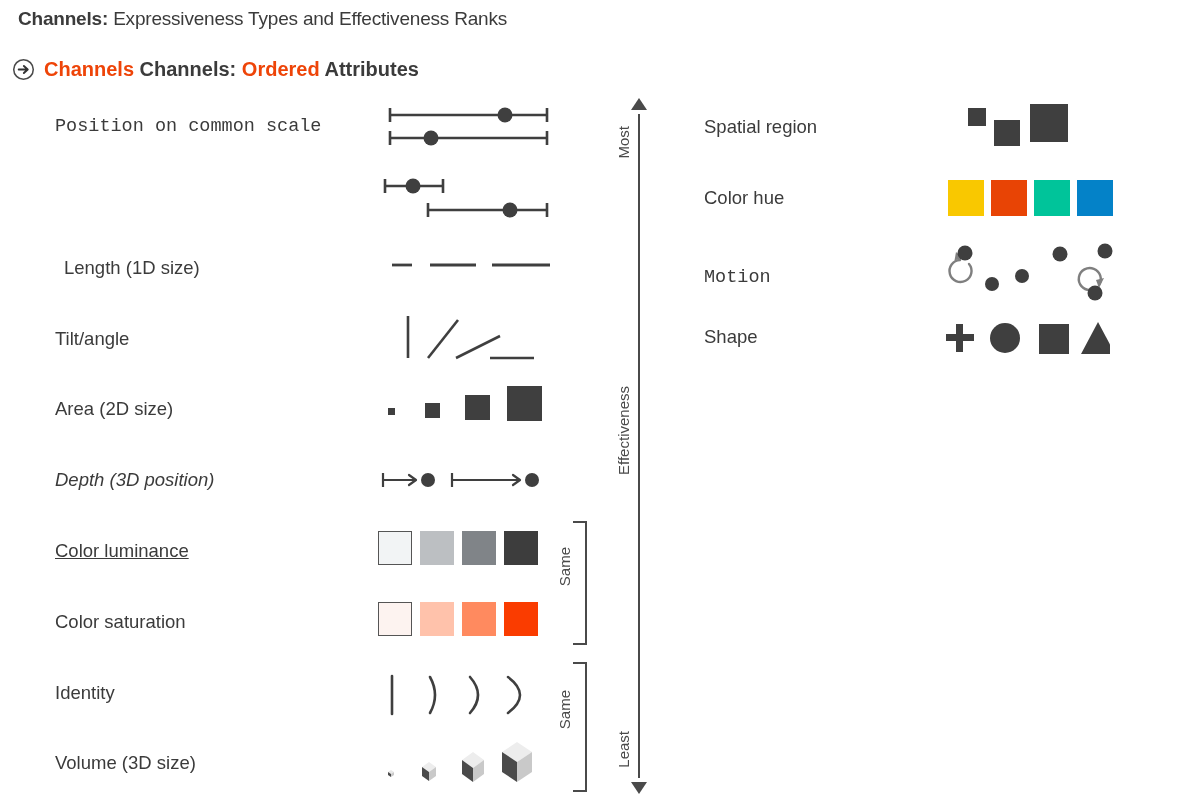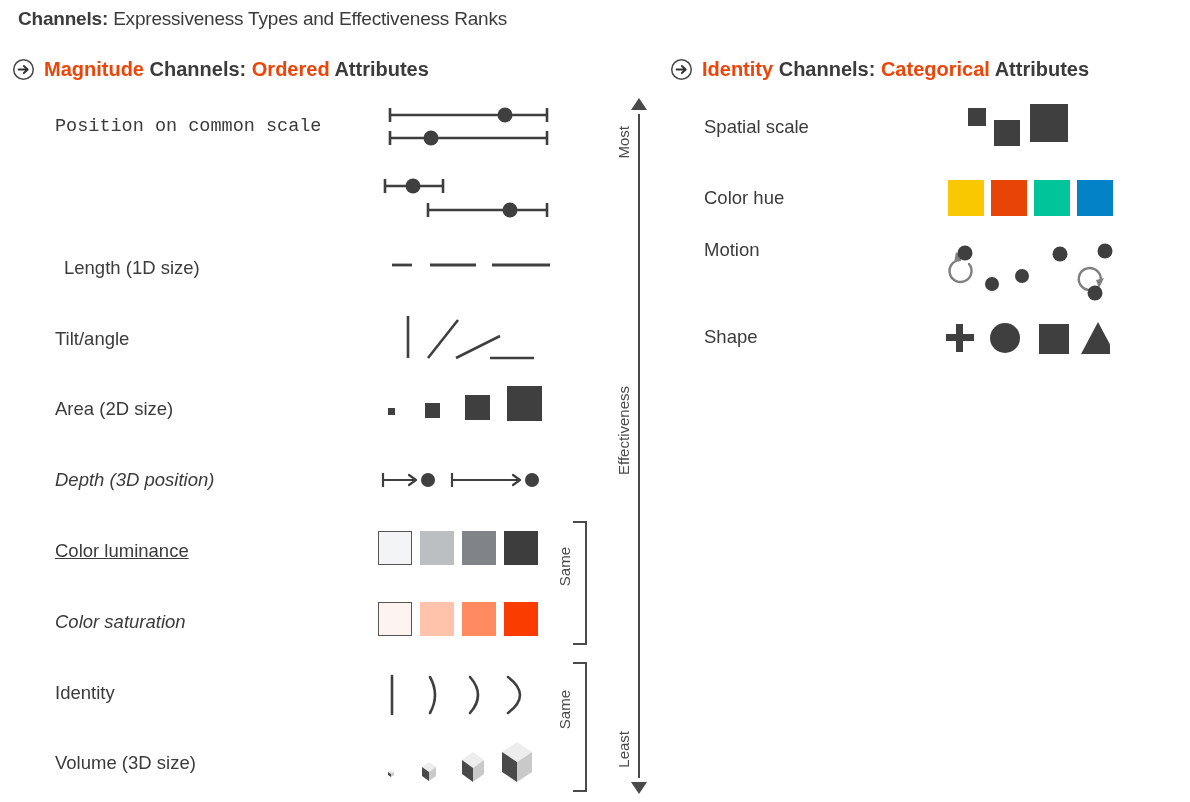--- a/index.html
+++ b/index.html
@@ -52,41 +52,32 @@
   <div class="title">
     <b>Channels:</b><span> Expressiveness Types and Effectiveness Ranks</span>
   </div>
 
   <div class="sec-head" style="left:12px;top:58px;">
     <svg class="arrow-circle" viewBox="0 0 24 24">
       <circle cx="12" cy="12" r="10.2" fill="none" stroke="#4a4a4a" stroke-width="1.6"></circle>
       <path d="M7 12h9M12.4 8.3L16.4 12l-4 3.7" fill="none" stroke="#333" stroke-width="2" stroke-linecap="round" stroke-linejoin="round"></path>
     </svg>
     <span class="txt">
-      <span class="hl">Magnitude</span><span class="dk"> Channels: </span><span class="hl">Ordered</span><span class="dk"> Attributes</span>
+      <span class="hl">Channels</span><span class="dk"> Channels: </span><span class="hl">Ordered</span><span class="dk"> Attributes</span>
     </span>
   </div>
 
-  <div class="sec-head" style="left:670px;top:58px;">
-    <svg class="arrow-circle" viewBox="0 0 24 24">
-      <circle cx="12" cy="12" r="10.2" fill="none" stroke="#4a4a4a" stroke-width="1.6"></circle>
-      <path d="M7 12h9M12.4 8.3L16.4 12l-4 3.7" fill="none" stroke="#333" stroke-width="2" stroke-linecap="round" stroke-linejoin="round"></path>
-    </svg>
-    <span class="txt">
-      <span class="hl">Identity</span><span class="dk"> Channels: </span><span class="hl">Categorical</span><span class="dk"> Attributes</span>
-    </span>
-  </div>
 
   <div class="row-label" style="left:55px;top:116px;font-family:Liberation Mono, monospace;">Position on common scale</div>
   <div class="row-label" style="left:64px;top:257px;">Length (1D size)</div>
   <div class="row-label" style="left:55px;top:328px;">Tilt/angle</div>
   <div class="row-label" style="left:55px;top:398px;">Area (2D size)</div>
   <div class="row-label" style="left:55px;top:469px;font-style:italic;">Depth (3D position)</div>
   <div class="row-label" style="left:55px;top:540px;text-decoration:underline;">Color luminance</div>
-  <div class="row-label" style="left:55px;top:611px;font-style:italic;">Color saturation</div>
+  <div class="row-label" style="left:55px;top:611px;">Color saturation</div>
   <div class="row-label" style="left:55px;top:682px;">Identity</div>
   <div class="row-label" style="left:55px;top:752px;">Volume (3D size)</div>
 
   <svg class="glyph" style="left:385px;top:100px;" width="175" height="50">
     <g stroke="#3f3f3f" stroke-width="2.6" fill="none">
       <line x1="5" y1="15" x2="162" y2="15"></line>
       <line x1="5" y1="8" x2="5" y2="22"></line>
       <line x1="162" y1="8" x2="162" y2="22"></line>
       <line x1="5" y1="38" x2="162" y2="38"></line>
       <line x1="5" y1="31" x2="5" y2="45"></line>
@@ -206,23 +197,23 @@
 
   <div class="axis-wrap">
     <div class="axis-tri up"></div>
     <div class="axis-line"></div>
     <div class="axis-tri down"></div>
     <div class="vlab" style="top:30px;">Most</div>
     <div class="vlab" style="top:290px;">Effectiveness</div>
     <div class="vlab" style="bottom:28px;">Least</div>
   </div>
 
-  <div class="row-label" style="left:704px;top:116px;">Spatial scale</div>
+  <div class="row-label" style="left:704px;top:116px;">Spatial region</div>
   <div class="row-label" style="left:704px;top:187px;text-align:right;">Color hue</div>
-  <div class="row-label" style="left:704px;top:239px;">Motion</div>
+  <div class="row-label" style="left:704px;top:267px;font-family:Liberation Mono, monospace;">Motion</div>
   <div class="row-label" style="left:704px;top:326px;text-align:center;">Shape</div>
 
   <svg class="glyph" style="left:958px;top:102px;" width="120" height="50">
     <g fill="#3f3f3f">
       <rect x="10" y="6" width="18" height="18"></rect>
       <rect x="36" y="18" width="26" height="26"></rect>
       <rect x="72" y="2" width="38" height="38"></rect>
     </g>
   </svg>
 

